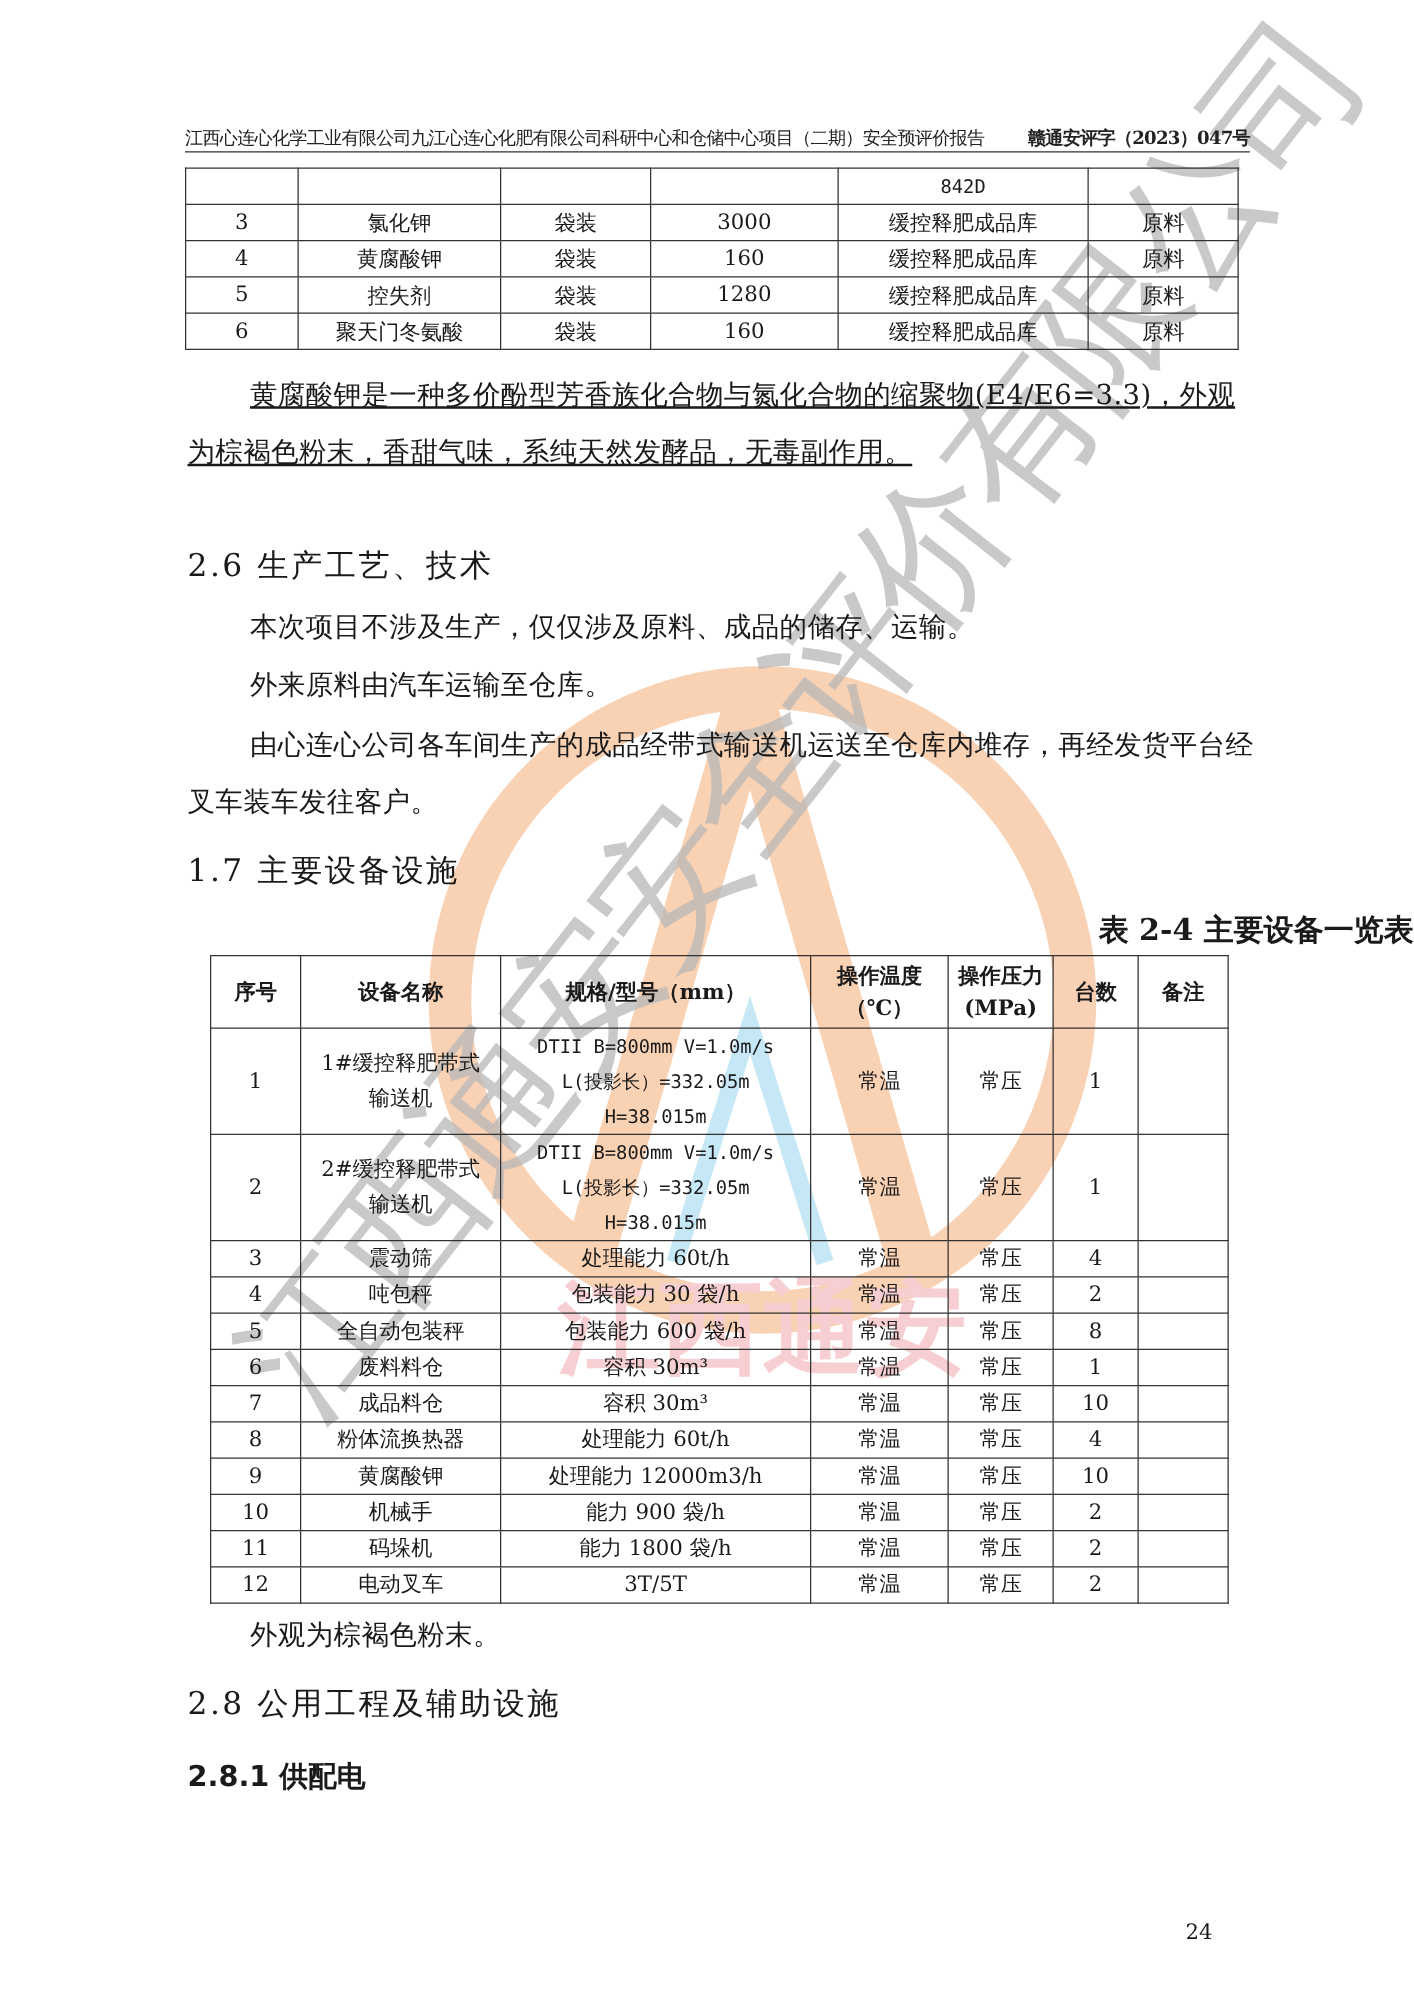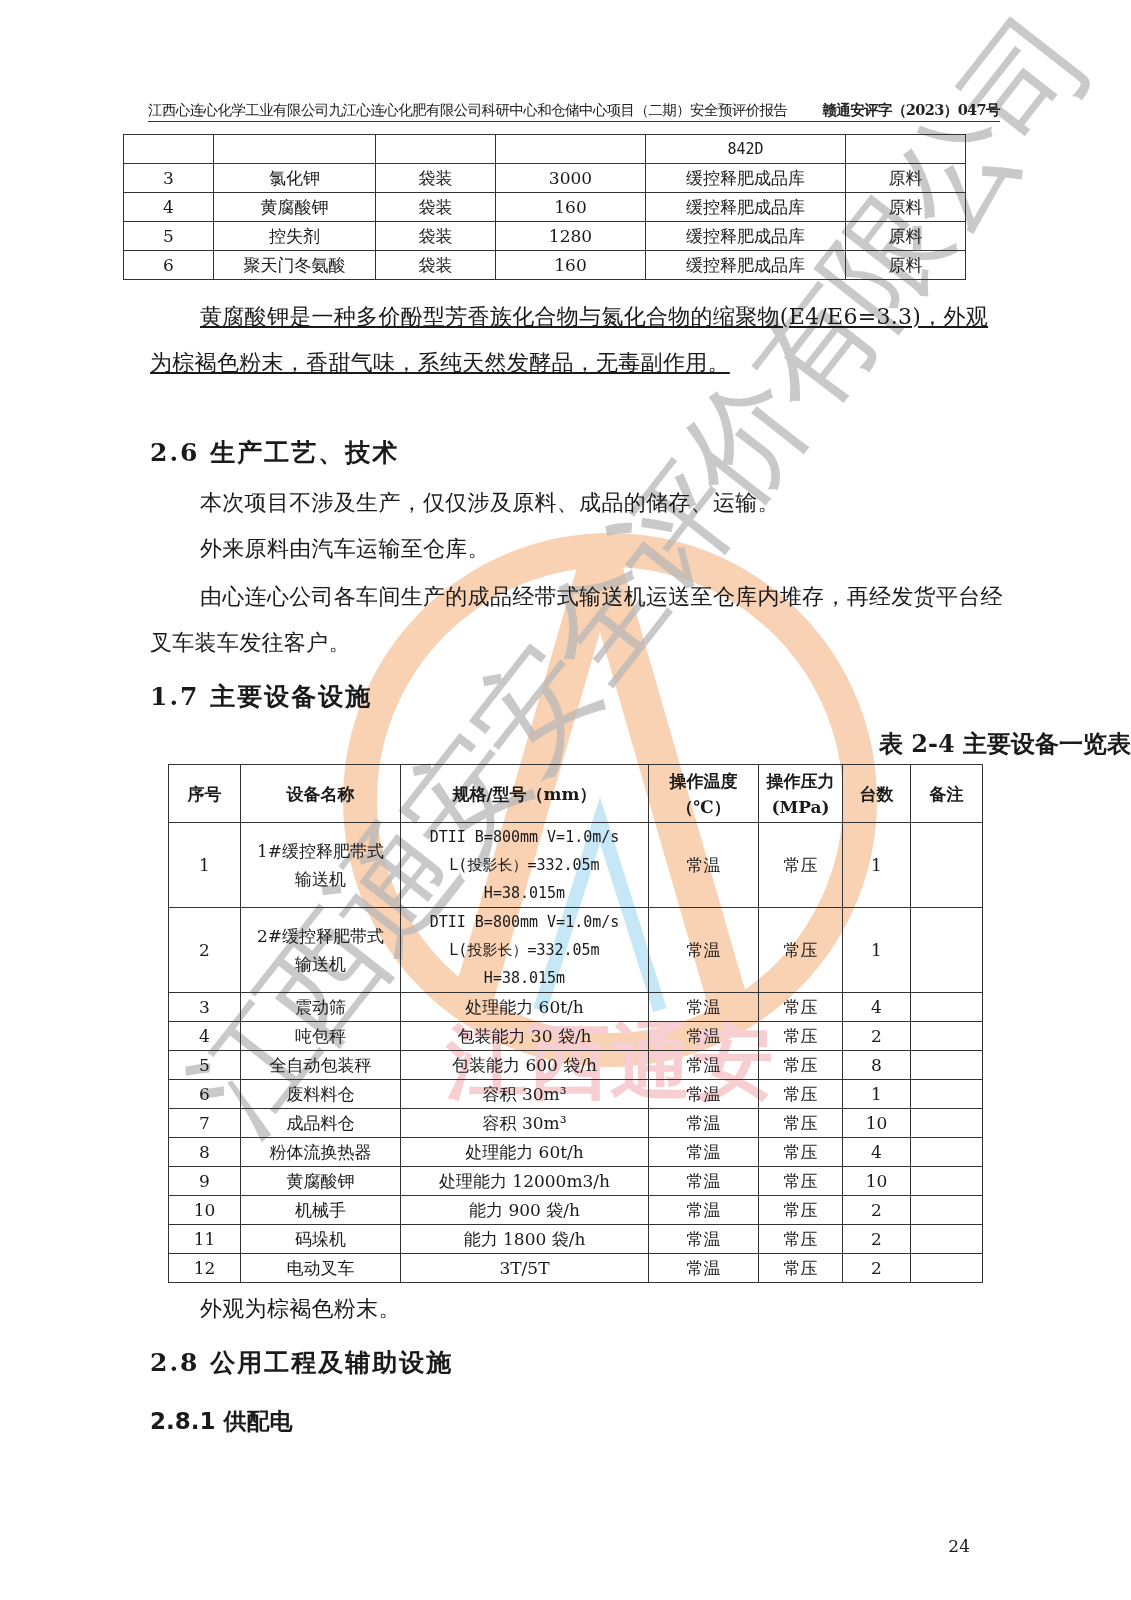--- a/index.html
+++ b/index.html
@@ -18,27 +18,27 @@
     position: absolute; left: 148px; top: 98px; width: 852px; height: 22px;
     border-bottom: 1.5px solid #333; font-size: 14.5px; color: #222;
     display: flex; justify-content: space-between; align-items: flex-end; padding-bottom: 1px;
     letter-spacing: -0.6px;
   }
   .header .doc-no { font-weight: bold; }
 
   table { border-collapse: collapse; position: absolute; table-layout: fixed; }
   td, th { border: 1.3px solid #333; text-align: center; vertical-align: middle; padding: 0; font-weight: normal; }
 
-  .t1 { left: 123px; top: 134px; width: 842px; font-size: 17px; }
+  .t1 { left: 148px; top: 134px; width: 842px; font-size: 17px; }
   .t1 td { height: 28px; }
 
   .para { position: absolute; left: 150px; width: 855px; font-size: 22px; line-height: 46px; letter-spacing: 0.3px; }
   .indent { text-indent: 50px; }
 
-  .h2 { position: absolute; left: 150px; font-size: 25px; font-weight: bold; letter-spacing: 2px; }
+  .h2 { position: absolute; left: 150px; font-size: 25px; font-weight: normal; letter-spacing: 2px; }
   .h3 { position: absolute; left: 150px; font-size: 23px; font-weight: bold; font-family: "DejaVu Sans", "Liberation Sans", sans-serif; }
 
   .caption { position: absolute; left: 0; width: 1131px; top: 728px; text-align: right; font-size: 24px; font-weight: bold; }
 
   .t2 { left: 168px; top: 764px; width: 814px; font-size: 17px; }
   .t2 th { font-weight: bold; font-size: 17px; line-height: 26px; }
   .t2 td { height: 28px; line-height: 28px; }
   .t2 td.spec { line-height: 28px; font-family: "DejaVu Sans Mono", "Liberation Mono", monospace; font-size: 15px; }
   .t2 .tall td { line-height: 28px; }
 

